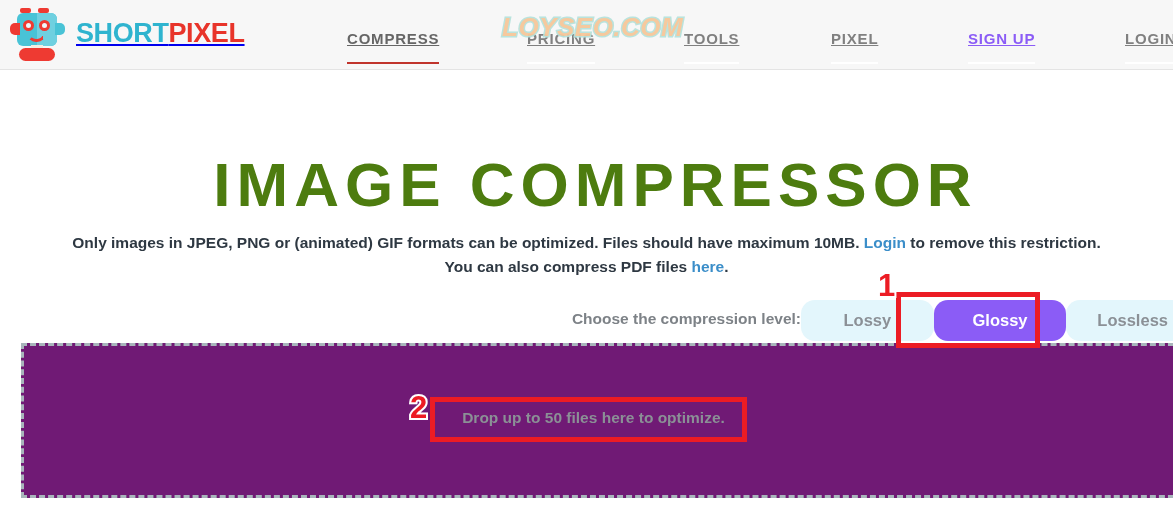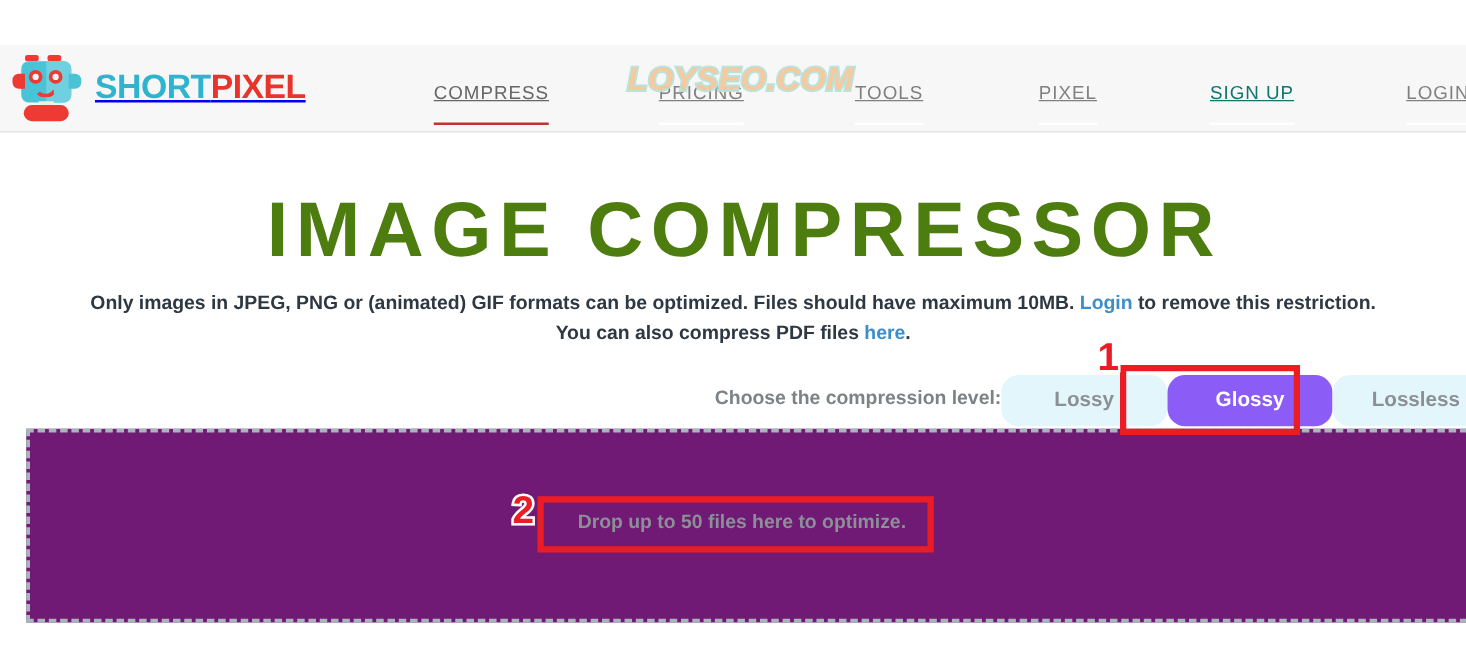--- a/index.html
+++ b/index.html
@@ -17,21 +17,20 @@
 
   
   .header {
     position: absolute;
     left: 0; top: 0;
     width: 1173px;
     height: 70px;
     background: #f7f7f7;
     border-bottom: 1px solid #e4e4e4;
     box-sizing: border-box;
-    margin-top: 36px;
   }
 
   .logo-wrap {
     position: absolute;
     left: 8px;
     top: 4px;
     display: flex;
     align-items: center;
     height: 58px;
   }
@@ -123,38 +122,39 @@
     width: 36px; height: 13px;
     background: #ee3a32;
     border-radius: 8px;
   }
 
   .nav {
     position: absolute;
     left: 0; top: 0;
     width: 1173px;
     height: 69px;
+    font-weight: bold;
   }
   .nav-item {
     position: absolute;
     top: 30px;
     font-size: 15px;
     letter-spacing: 0.8px;
     color: #808080;
     white-space: nowrap;
   }
   .nav-item .underline {
     display: block;
     height: 2px;
     margin-top: 15px;
     background: #ffffff;
   }
   .nav-item.active { color: #666666; }
   .nav-item.active .underline { background: #c0342c; }
-  .nav-item.signup { color: #0f766e; }
+  .nav-item.signup { color: #8b5cf6; }
 
   .nav-compress { left: 347px; }
   .nav-pricing  { left: 527px; }
   .nav-tools    { left: 684px; }
   .nav-blog     { left: 831px; }
   .nav-signup   { left: 968px; }
   .nav-login    { left: 1125px; }
 
   
   .watermark {

